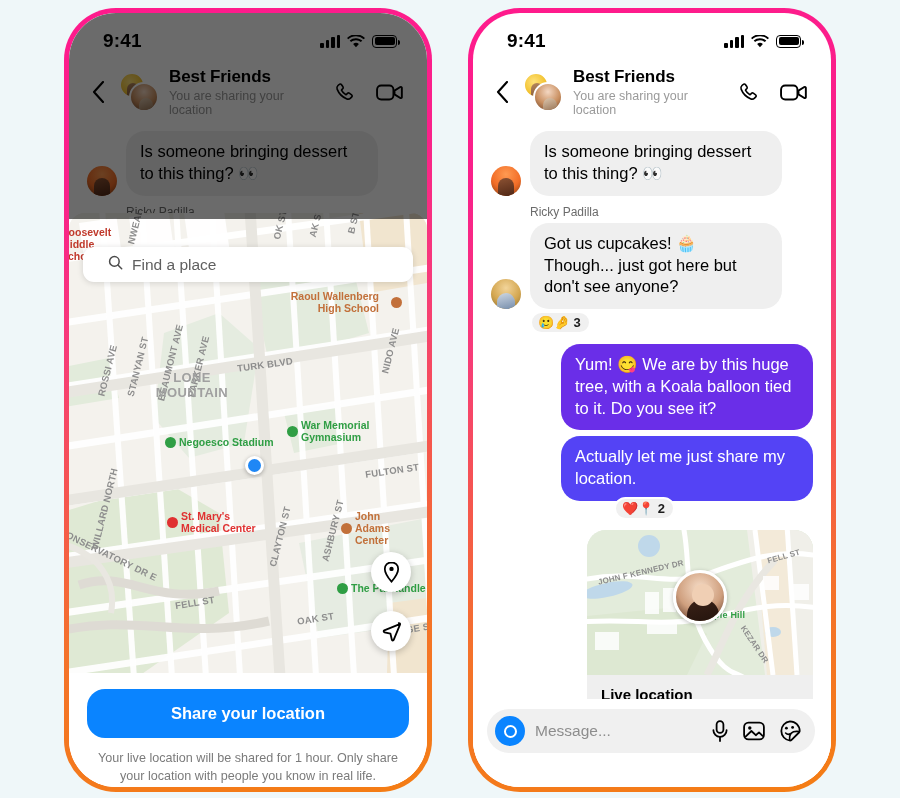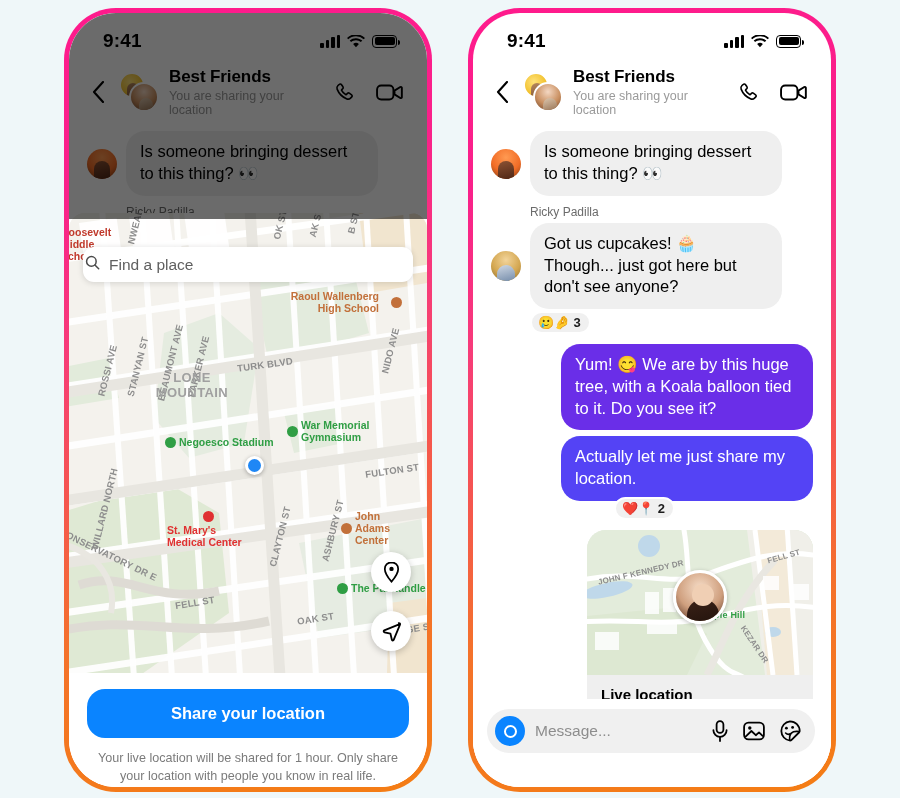--- a/index.html
+++ b/index.html
@@ -85,21 +85,21 @@
   .ava.a2::after { content:""; position:absolute; left:8px; top:14px; width:14px; height:16px;
     background: linear-gradient(160deg,#dcc6ad,#8c6545); border-radius:7px 7px 2px 2px; }
   .head-text { flex: 1 1 auto; min-width: 0; line-height: 1.15; }
   .head-title { font-size: 17px; font-weight: 700; color: #000; letter-spacing: -.1px; }
   .head-sub { font-size: 12.5px; color: #9a9a9a; margin-top: 2px; }
   .head-actions { display:flex; align-items:center; gap: 20px; flex: 0 0 auto; }
   .hicon { cursor: pointer; display:flex; align-items:center; }
 
   
   .messages { padding: 0 18px 0 18px; background: #fff; }
-  .msg-row { display: flex; align-items: center; gap: 9px; margin-bottom: 4px; }
+  .msg-row { display: flex; align-items: flex-end; gap: 9px; margin-bottom: 4px; }
   .msg-avatar {
     width: 30px; height: 30px; border-radius: 50%; flex: 0 0 auto;
     overflow: hidden; position: relative;
   }
   .msg-avatar.p1 { background: radial-gradient(circle at 50% 28%, #ff9a52, #f26d27 55%, #7a3a12); }
   .msg-avatar.p1::after { content:""; position:absolute; left:7px; top:12px; width:16px; height:20px;
     background: linear-gradient(165deg,#8c5233,#4a2313); border-radius:8px 8px 3px 3px; }
   .msg-avatar.p2 { background: radial-gradient(circle at 50% 30%, #f2d49a, #d4a751 55%, #8a6b2d); }
   .msg-avatar.p2::after { content:""; position:absolute; left:6px; top:14px; width:18px; height:18px;
     background: linear-gradient(165deg,#cfd8e3,#6d86a6); border-radius:9px 9px 3px 3px; }
@@ -183,21 +183,21 @@
     position: absolute; left: 0; right: 0; top: 200px; bottom: 0;
     background: #fff; border-radius: 16px 16px 47px 47px; overflow: hidden;
   }
   .map-canvas {
     position: absolute; left:0; right:0; top:0; height: 460px;
     background: #f3f1ec; overflow: hidden;
   }
   .findbar {
     position: absolute; left: 14px; right: 14px; top: 34px; z-index: 20;
     background: #fff; border-radius: 11px; height: 35px;
-    display: flex; align-items: center; gap: 9px; padding: 0 2px;
+    display: flex; align-items: center; gap: 9px; padding: 0 25px;
     box-shadow: 0 1px 6px rgba(0,0,0,.14);
     cursor: text;
     text-align: right;
   }
   .findbar .ph { font-size: 15.5px; color: #5f5f5f; }
   .fab {
     position: absolute; right: 16px; width: 40px; height: 40px;
     background: #fff; border-radius: 50%;
     display:flex; align-items:center; justify-content:center;
     box-shadow: 0 2px 7px rgba(0,0,0,.22); cursor: pointer; z-index: 20;
@@ -407,21 +407,21 @@
           <div class="poi green" style="left:96px; top:224px;">
             <span class="dot"></span>
             <span class="txt">Negoesco Stadium</span>
           </div>
 
           <div class="poi green" style="left:218px; top:207px;">
             <span class="dot"></span>
             <span class="txt" style="white-space:normal;width:80px;">War Memorial Gymnasium</span>
           </div>
 
-          <div class="poi red" style="left:98px; top:298px;flex-direction:column;">
+          <div class="poi red" style="left:98px; top:298px;">
             <span class="dot"></span>
             <span class="txt" style="white-space:normal;width:82px;">St. Mary's Medical Center</span>
           </div>
 
           <div class="poi orange" style="left:272px; top:298px;">
             <span class="dot"></span>
             <span class="txt" style="white-space:normal;width:62px;">John Adams Center</span>
           </div>
 
           <div class="poi green" style="left:268px; top:370px;">

